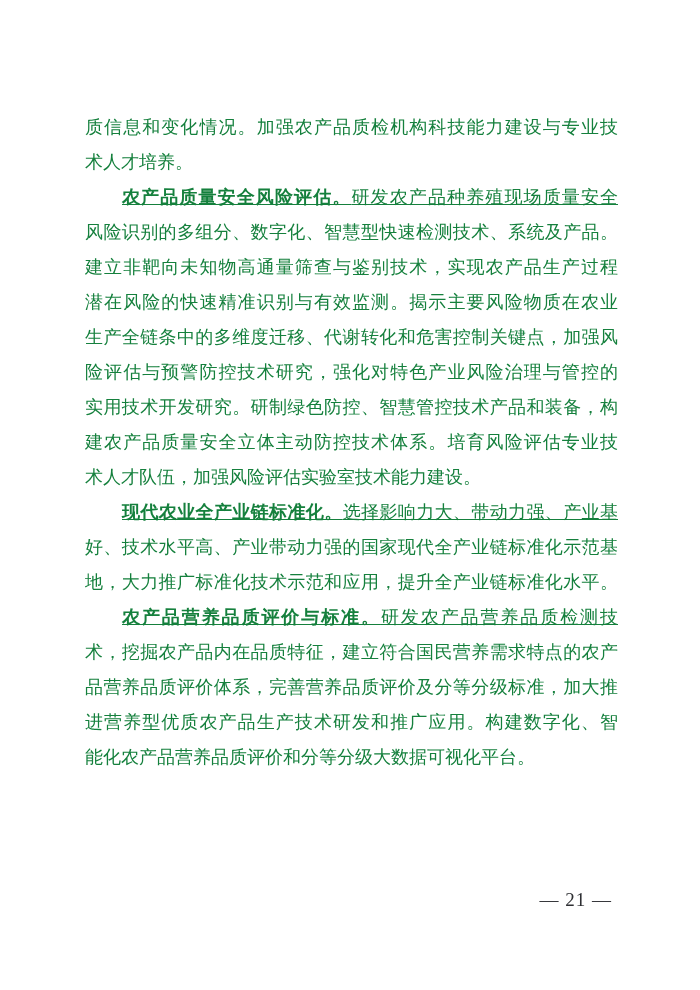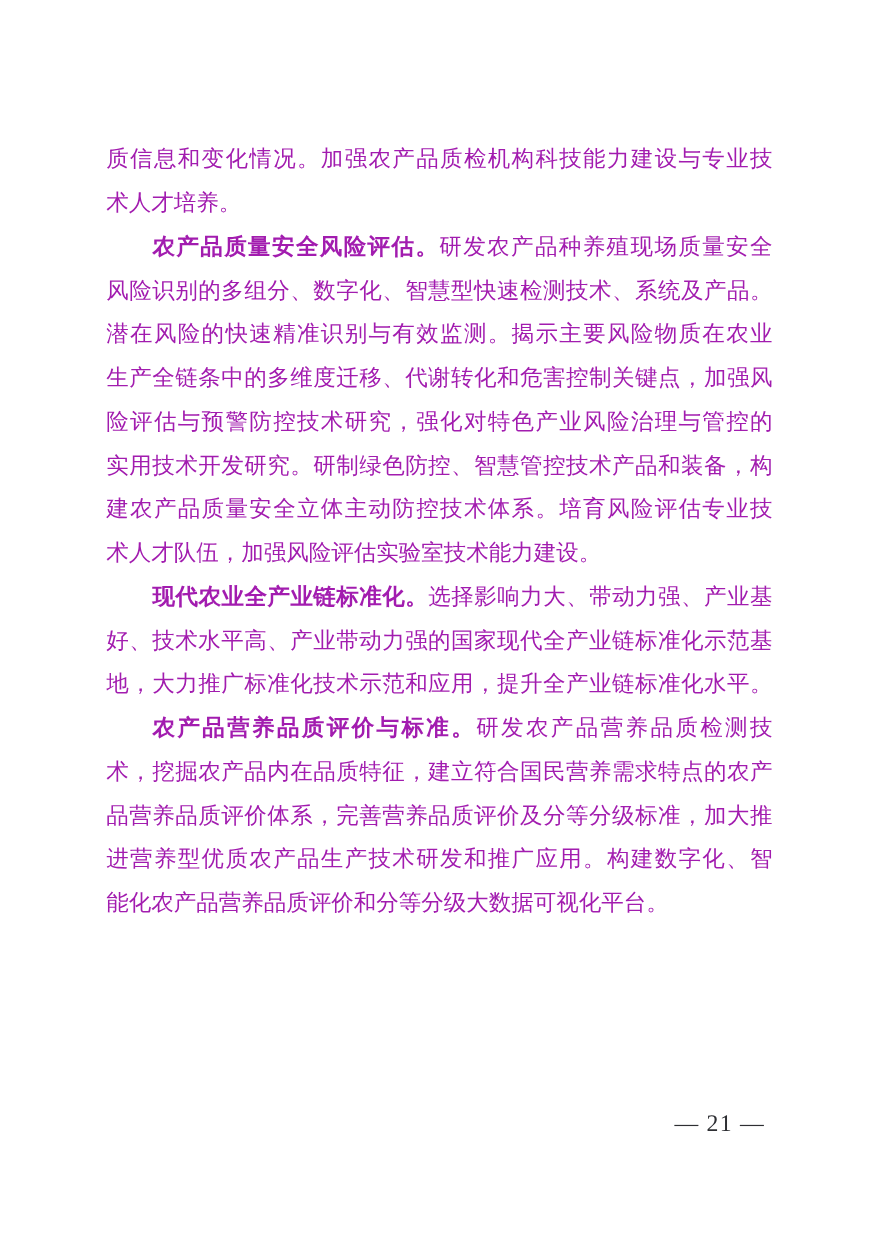--- a/index.html
+++ b/index.html
@@ -22,31 +22,32 @@
   .doc-body {
     position: absolute;
     left: 85px;
     top: 110px;
     width: 533px;
   }
   .line {
     height: 35px;
     line-height: 35px;
     font-size: 18px;
-    color: #a21caf;
+    color: #15803d;
     text-align: left;
     overflow: hidden;
   }
   .line.fill {
     text-align: justify;
     text-align-last: justify;
     text-justify: inter-character;
   }
   .line.indent {
     padding-left: 37px;
+    text-decoration: underline;
   }
   .seg {
     font-weight: 400;
   }
   .seg.bold {
     font-weight: 700;
   }
   .page-number {
     position: absolute;
     top: 889px;
@@ -63,20 +64,21 @@
 </style>
 </head>
 <body>
 
 <div class="sheet">
   <div class="doc-body" id="doc-body">
       <div class="line fill"><span class="seg">质信息和变化情况。加强农产品质检机构科技能力建设与专业技</span></div>
       <div class="line"><span class="seg">术人才培养。</span></div>
       <div class="line fill indent"><span class="seg bold">农产品质量安全风险评估。</span><span class="seg">研发农产品种养殖现场质量安全</span></div>
       <div class="line fill"><span class="seg">风险识别的多组分、数字化、智慧型快速检测技术、系统及产品。</span></div>
+      <div class="line fill"><span class="seg">建立非靶向未知物高通量筛查与鉴别技术，实现农产品生产过程</span></div>
       <div class="line fill"><span class="seg">潜在风险的快速精准识别与有效监测。揭示主要风险物质在农业</span></div>
       <div class="line fill"><span class="seg">生产全链条中的多维度迁移、代谢转化和危害控制关键点，加强风</span></div>
       <div class="line fill"><span class="seg">险评估与预警防控技术研究，强化对特色产业风险治理与管控的</span></div>
       <div class="line fill"><span class="seg">实用技术开发研究。研制绿色防控、智慧管控技术产品和装备，构</span></div>
       <div class="line fill"><span class="seg">建农产品质量安全立体主动防控技术体系。培育风险评估专业技</span></div>
       <div class="line"><span class="seg">术人才队伍，加强风险评估实验室技术能力建设。</span></div>
       <div class="line fill indent"><span class="seg bold">现代农业全产业链标准化。</span><span class="seg">选择影响力大、带动力强、产业基</span></div>
       <div class="line fill"><span class="seg">好、技术水平高、产业带动力强的国家现代全产业链标准化示范基</span></div>
       <div class="line fill"><span class="seg">地，大力推广标准化技术示范和应用，提升全产业链标准化水平。</span></div>
       <div class="line fill indent"><span class="seg bold">农产品营养品质评价与标准。</span><span class="seg">研发农产品营养品质检测技</span></div>

